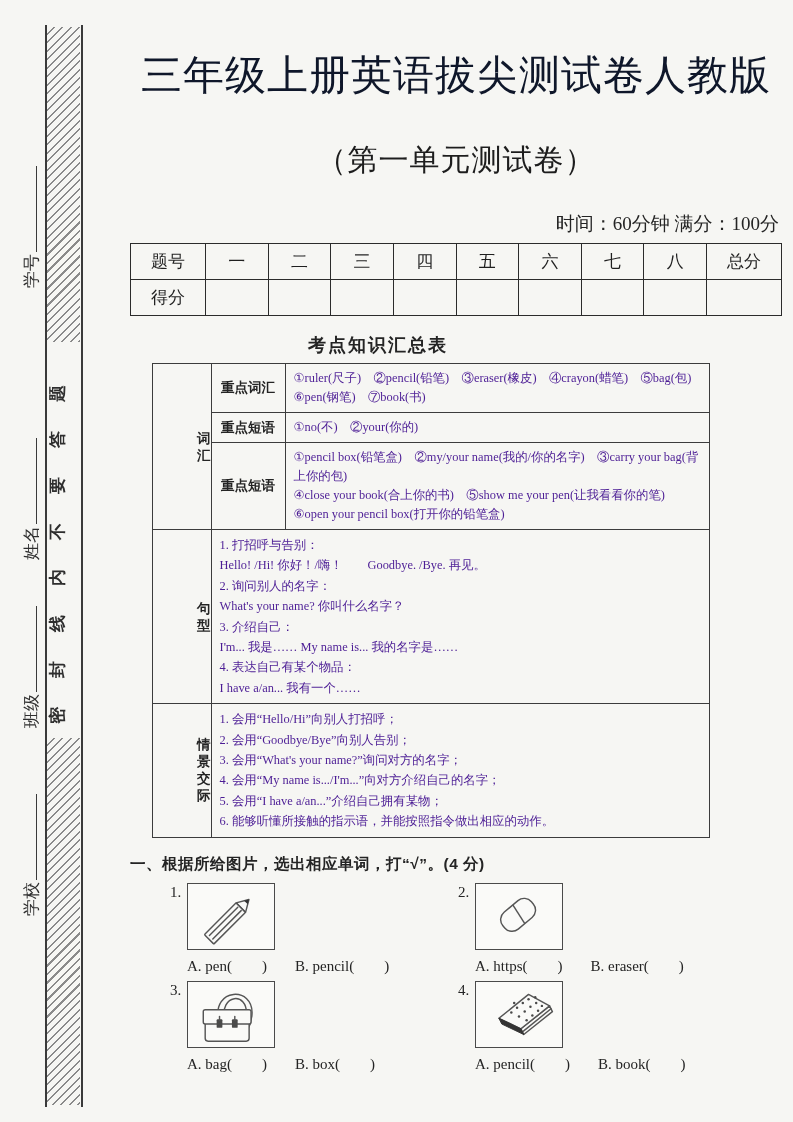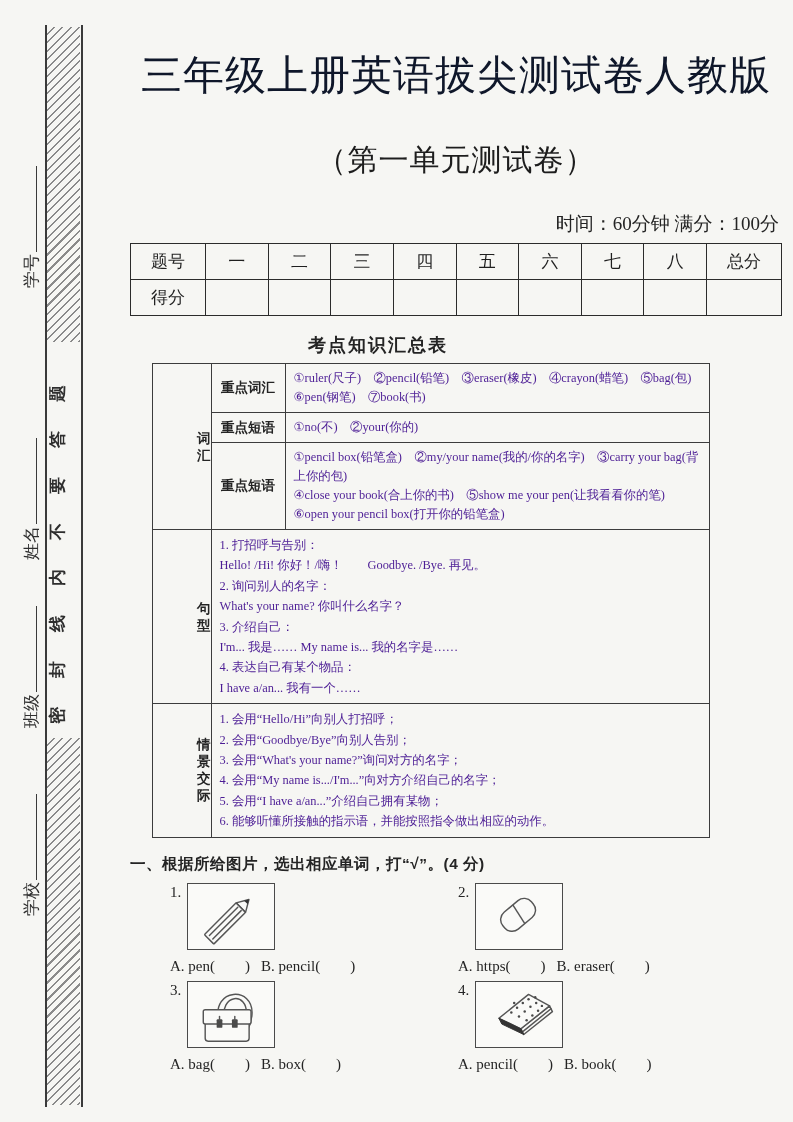--- a/index.html
+++ b/index.html
@@ -65,21 +65,21 @@
                  font-family:"Liberation Sans", sans-serif; letter-spacing:0.5px; }
 
   .items { margin-top:8px; }
   .item-row { display:flex; margin-top:5px; }
   .item { }
   .item.left  { width:326px; padding-left:40px; }
   .item.right { padding-left:2px; }
   .item-top { display:flex; }
   .item-num { width:17px; font-size:15px; padding-top:1px; }
   .item-img { width:88px; height:67px; border:1.4px solid #4a4a4a; background:#fafaf8; }
-  .item-options { display:flex; gap:11px; margin-top:7px; 
+  .item-options { display:flex; gap:28px; margin-top:7px; margin-left:17px;
                   font-size:15px; white-space:pre; }
   .opt { }
 
   .footer { margin-top:48px; text-align:center; color:#4c4c4c; font-family:"Liberation Sans", sans-serif; }
   .footer .site { font-size:17px; }
 
   svg .ln { stroke:#555; stroke-width:1.5; fill:none; stroke-linecap:round; stroke-linejoin:round; }
   svg .fillpaper { fill:#fafaf8; }
 </style>
 </head>

